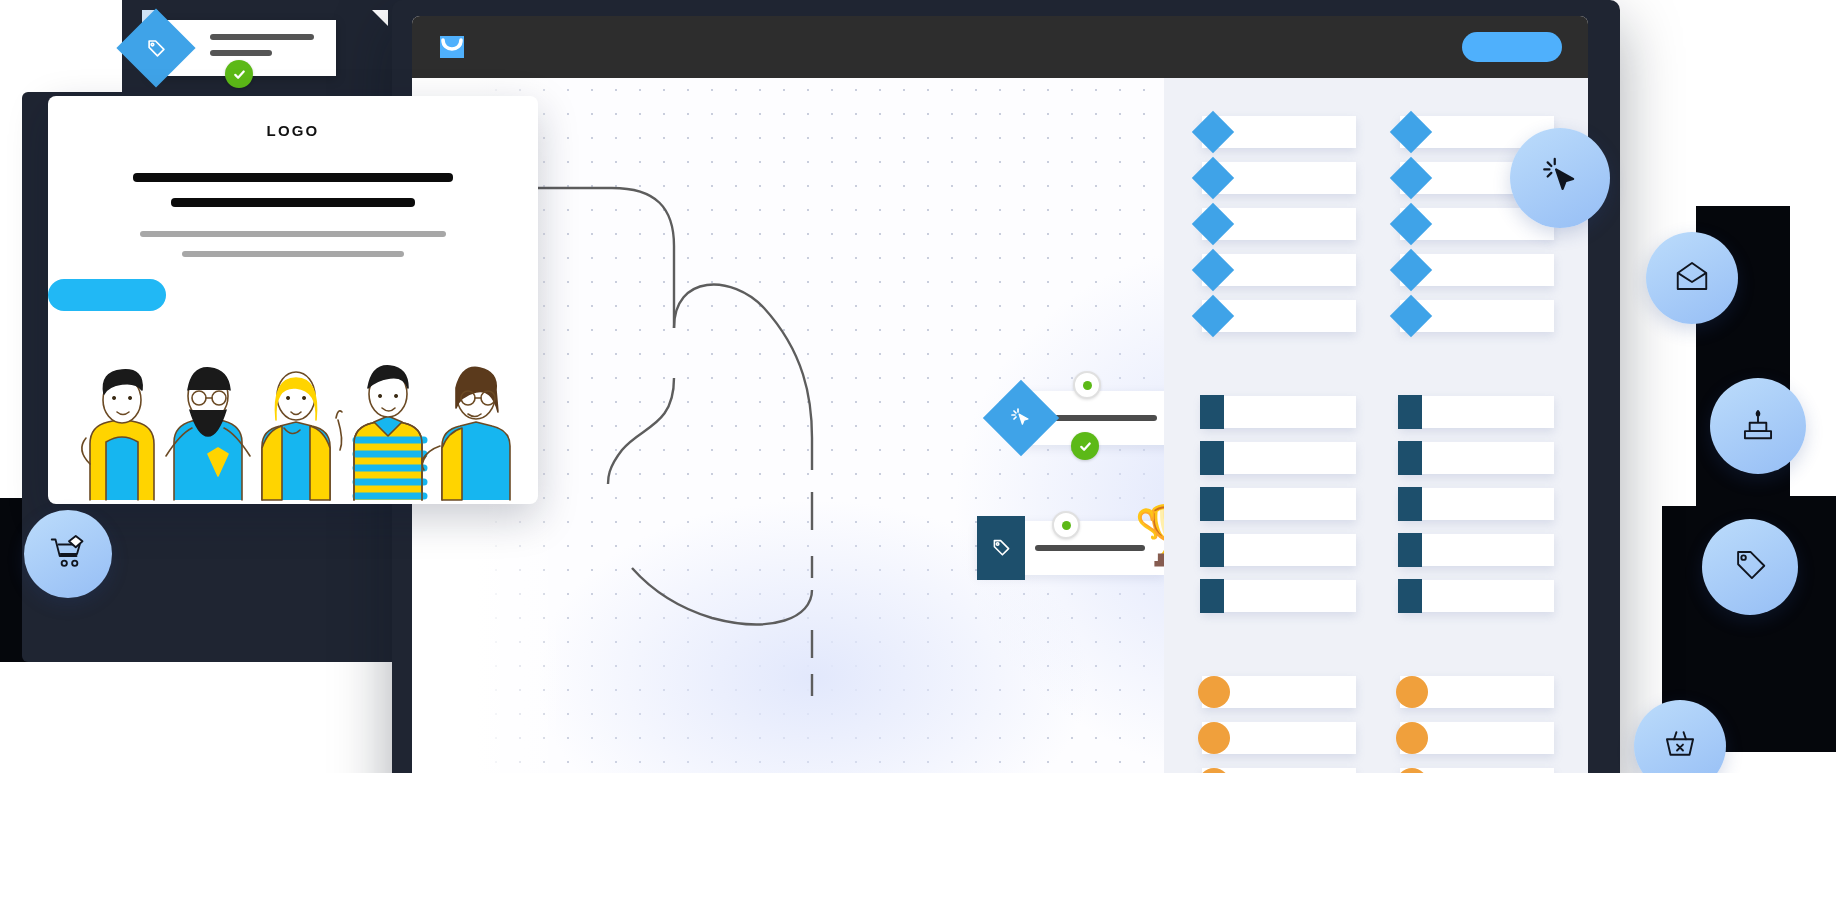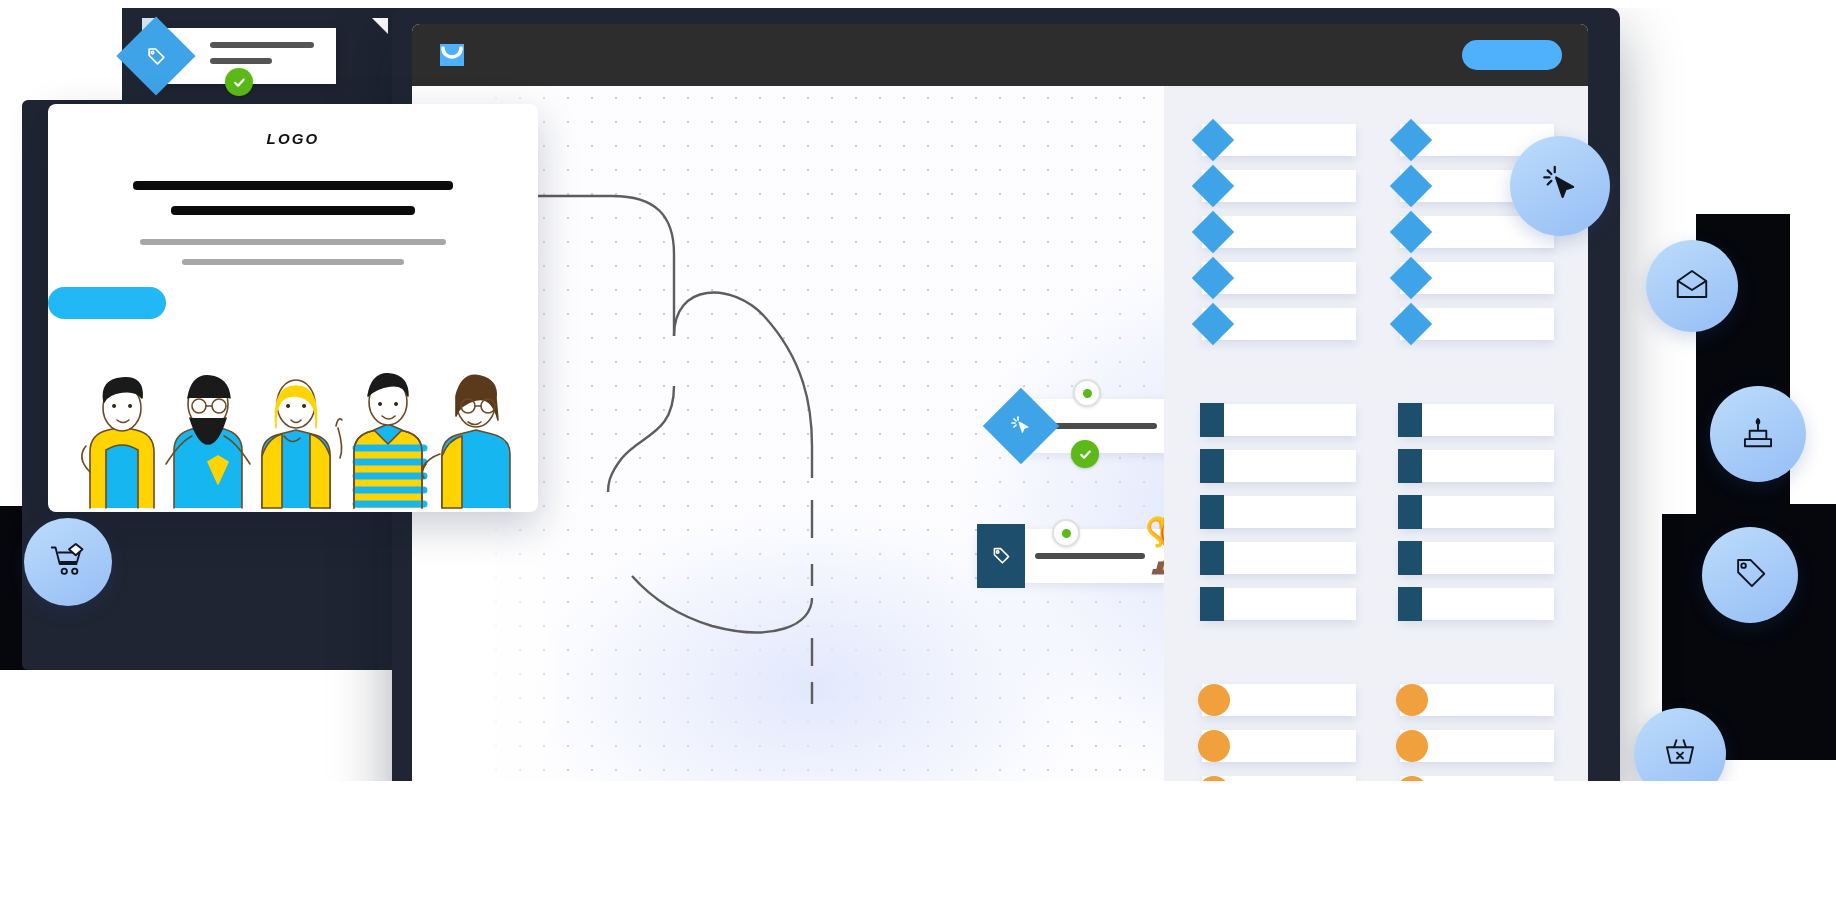--- a/index.html
+++ b/index.html
@@ -1,18 +1,18 @@
 <!DOCTYPE html>
 <html><head>
 <meta charset="utf-8">
 <style>
   html,body{margin:0;padding:0;background:#ffffff;}
   body{width:1836px;height:901px;overflow:hidden;position:relative;
        font-family:"Liberation Sans","DejaVu Sans",sans-serif;}
-  .stage{position:absolute;left:0;top:8px;width:1836px;height:773px;overflow:hidden;font-style:italic;}
+  .stage{position:absolute;left:0;top:0;width:1836px;height:773px;overflow:hidden;}
 
   
   .frame-dark{position:absolute;background:#1f2532;}
   #frame-left-dark{left:22px;top:92px;width:400px;height:570px;border-radius:6px;}
   #frame-topleft-dark{left:122px;top:0px;width:300px;height:104px;}
   #frame-main-dark{left:392px;top:0px;width:1228px;height:880px;border-radius:10px;
         box-shadow:0 24px 60px rgba(10,16,28,.35);}
   #frame-right-a{left:1608px;top:206px;width:182px;height:290px;background:#05070c;}
   #frame-right-b{left:1662px;top:496px;width:174px;height:256px;background:#05070c;}
   #frame-left-bot{left:0px;top:498px;width:172px;height:164px;background:#05070c;}

